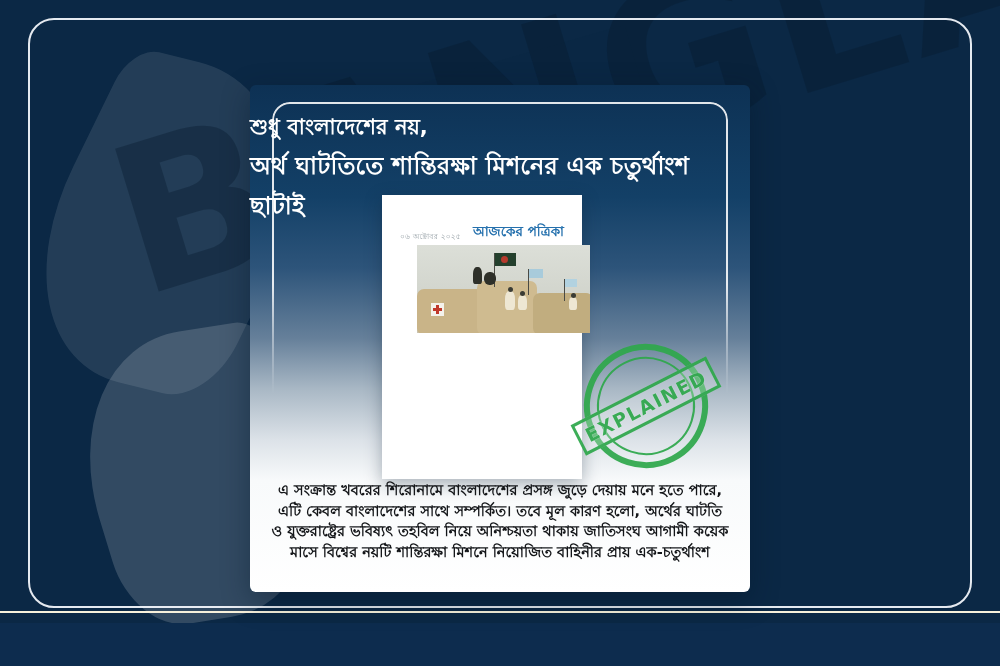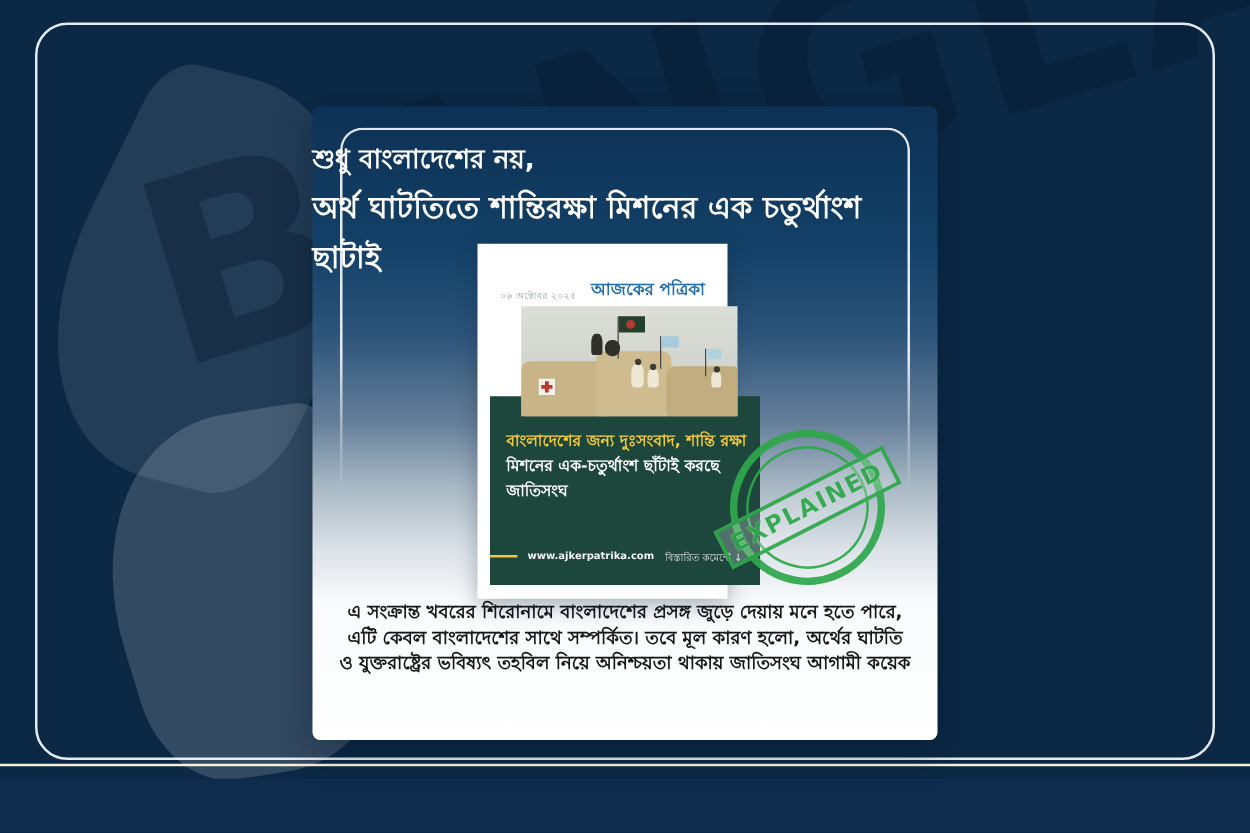--- a/index.html
+++ b/index.html
@@ -208,36 +208,27 @@
         <div class="flag un1"></div>
         <div class="flag-pole pole-un2"></div>
         <div class="flag un2"></div>
         <div class="soldier s1"></div>
         <div class="soldier s2"></div>
         <div class="trooper t1"></div>
         <div class="trooper t2"></div>
         <div class="trooper t3"></div>
       </div>
 
-      <div class="clip-green-panel">
-        <div class="clip-headline">
-          <span class="hl-yellow">বাংলাদেশের জন্য দুঃসংবাদ, শান্তি রক্ষা</span><span class="hl-white"> মিশনের এক-চতুর্থাংশ ছাঁটাই করছে জাতিসংঘ</span>
-        </div>
-        <div class="clip-bottom-row">
-          <div class="yellow-dash"></div>
-          <div class="clip-url">www.ajkerpatrika.com</div>
-          <div class="clip-cta">বিস্তারিত কমেন্টে ↓</div>
-        </div>
-      </div>
     </div>
 
     <div class="body-text">
       <div>এ সংক্রান্ত খবরের শিরোনামে বাংলাদেশের প্রসঙ্গ জুড়ে দেয়ায় মনে হতে পারে,</div>
       <div>এটি কেবল বাংলাদেশের সাথে সম্পর্কিত। তবে মূল কারণ হলো, অর্থের ঘাটতি</div>
       <div>ও যুক্তরাষ্ট্রের ভবিষ্যৎ তহবিল নিয়ে অনিশ্চয়তা থাকায় জাতিসংঘ আগামী কয়েক</div>
+      <div>মাসে বিশ্বের নয়টি শান্তিরক্ষা মিশনে নিয়োজিত বাহিনীর প্রায় এক-চতুর্থাংশ</div>
     </div>
   </div>
 
   <div class="stamp">
     <div class="stamp-ring-outer"></div>
     <div class="stamp-ring-inner"></div>
     <div class="stamp-banner">
       <span class="stamp-text">EXPLAINED</span>
     </div>
   </div>

